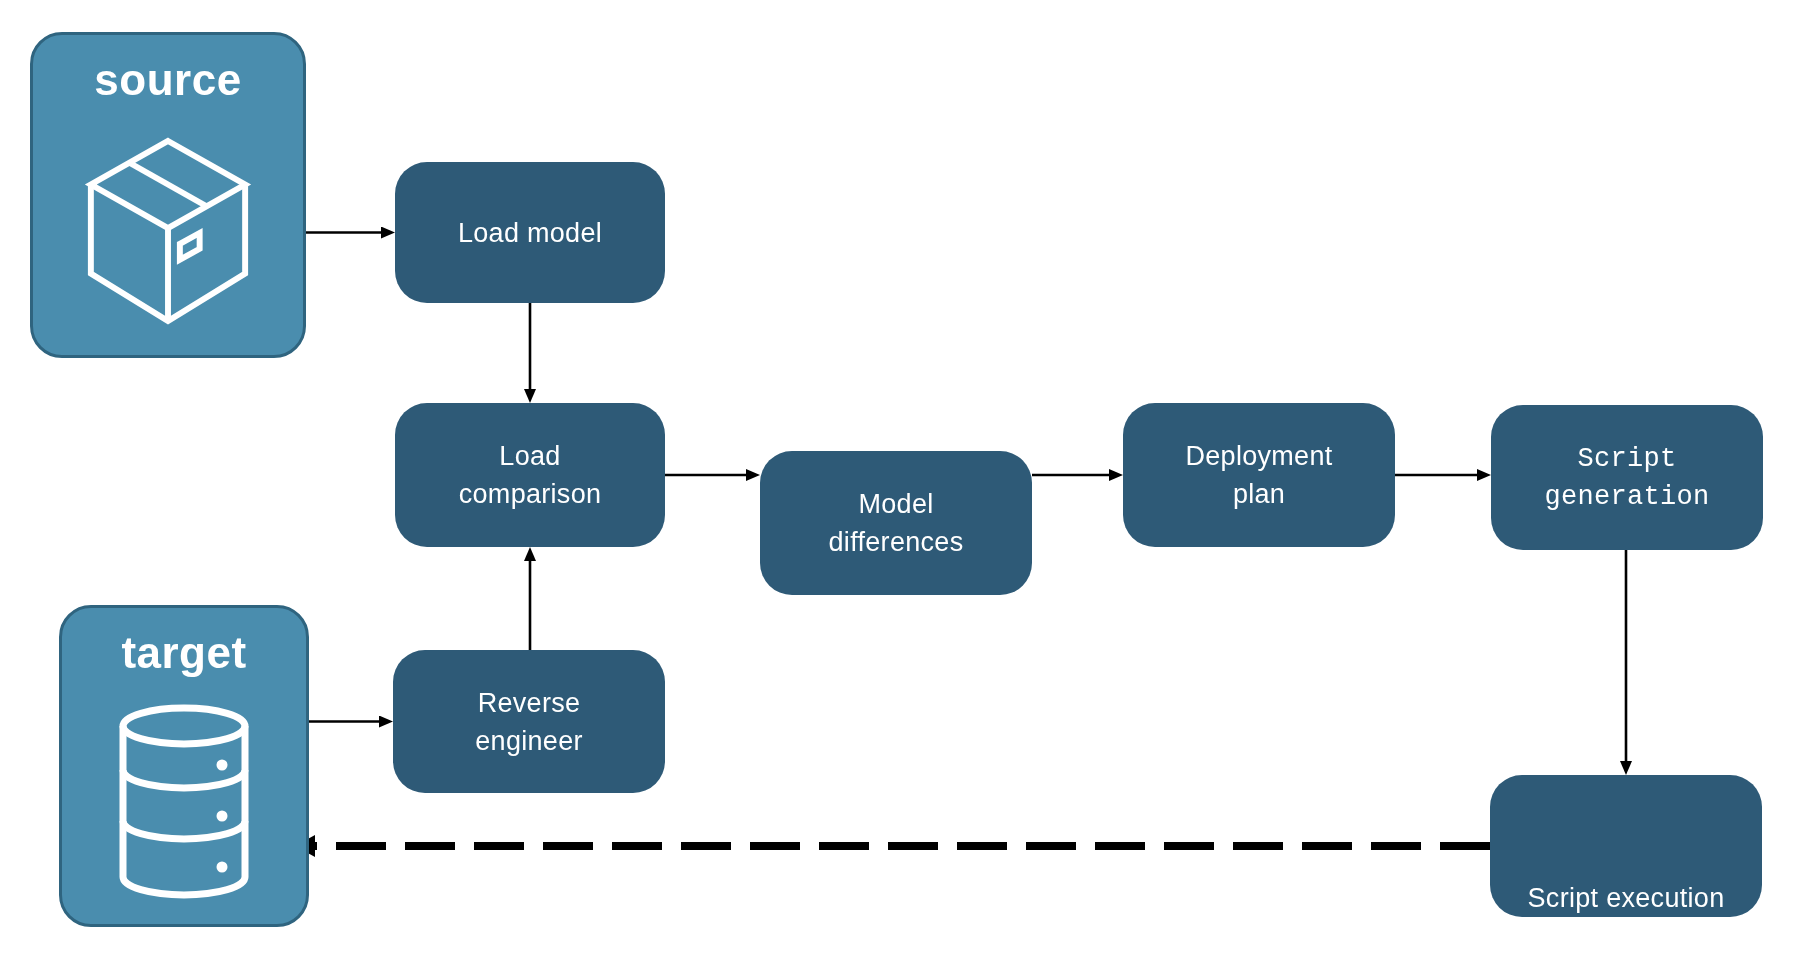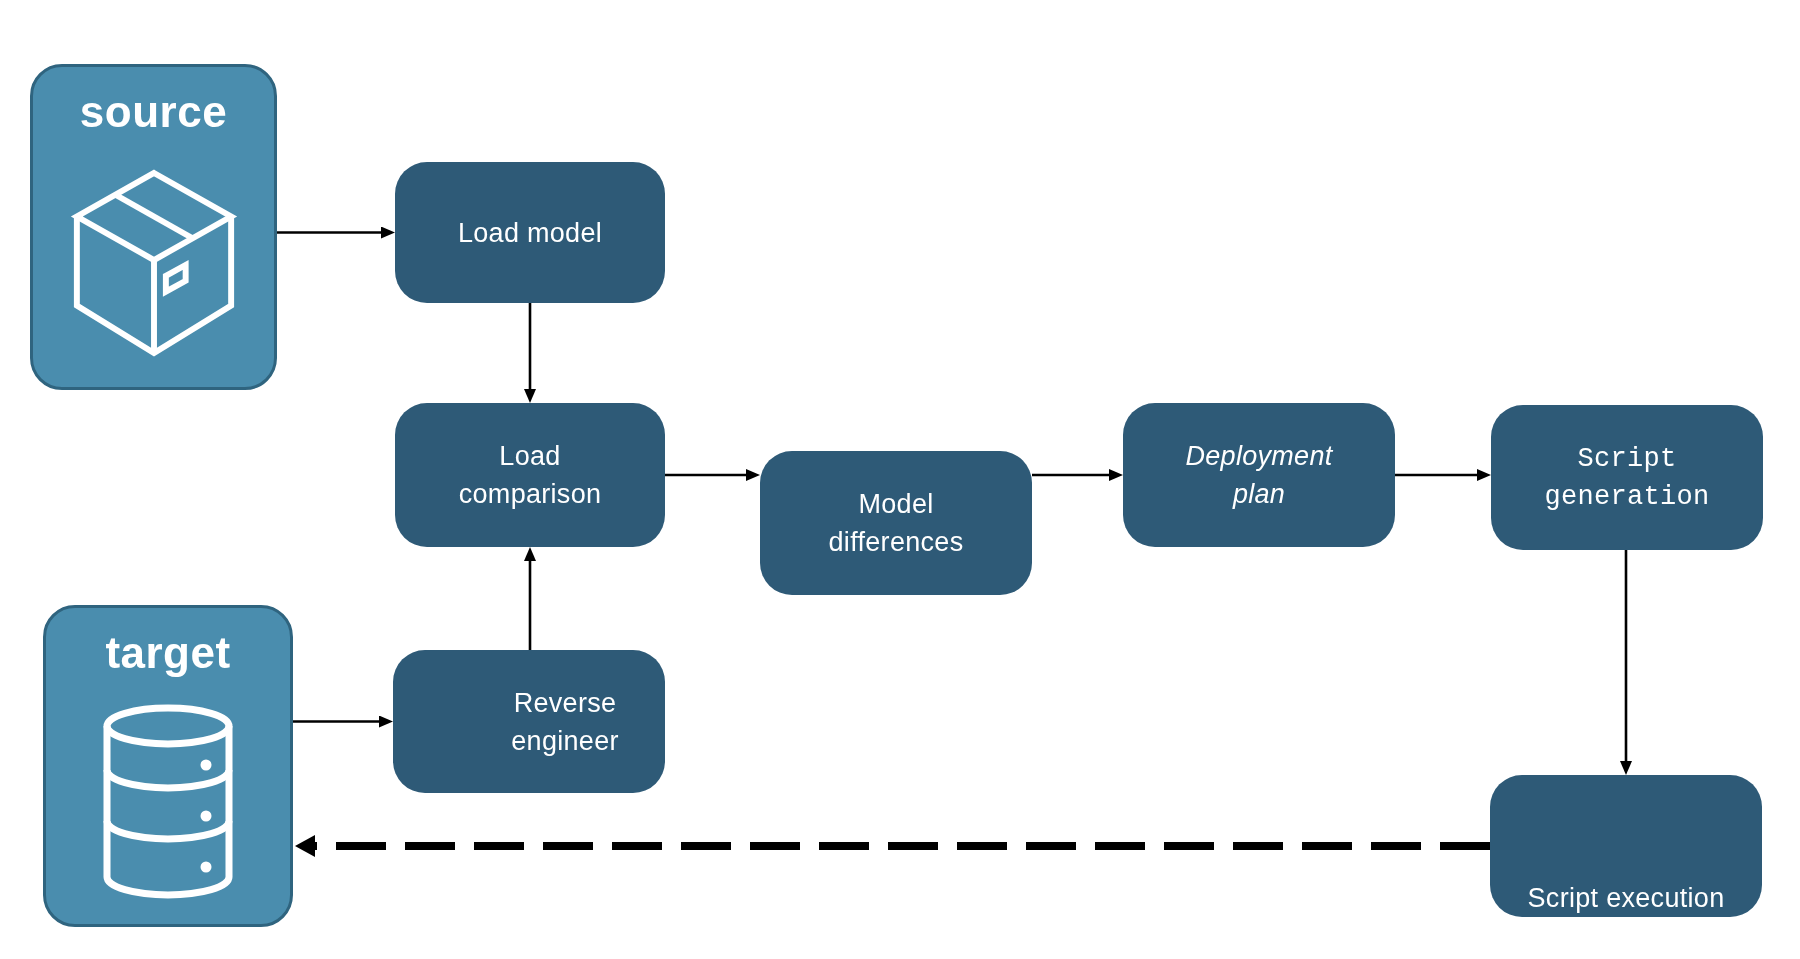--- a/index.html
+++ b/index.html
@@ -30,26 +30,26 @@
   .endpoint .title{
     font-weight:bold;font-size:44px;letter-spacing:.5px;margin-top:20px;
   }
   .endpoint .icon-wrap{
     position:absolute;left:0;right:0;display:flex;justify-content:center;
   }
   
   .n-load-model       {left:395px; top:162px; width:270px; height:141px;}
   .n-model-comparison {left:395px; top:403px; width:270px; height:144px;}
   .n-model-differences{left:760px; top:403px; width:272px; height:144px;margin-top:48px;}
-  .n-deployment-plan  {left:1123px;top:403px; width:272px; height:144px;font-style:italic;}
+  .n-deployment-plan  {left:1123px;top:403px; width:272px; height:144px;}
   .n-script-generation{left:1491px;top:405px; width:272px; height:145px;font-family:Liberation Mono, monospace;}
-  .n-reverse-engineer {left:393px; top:650px; width:272px; height:143px;justify-content:flex-end;}
+  .n-reverse-engineer {left:393px; top:650px; width:272px; height:143px;}
   .n-script-execution {left:1490px;top:775px; width:272px; height:142px;align-items:flex-end;}
-  .n-source{left:30px; top:32px;  width:247px; height:326px;margin-top:32px;}
-  .n-target{left:43px; top:605px; width:250px; height:322px;}
+  .n-source{left:30px; top:32px;  width:276px; height:326px;}
+  .n-target{left:59px; top:605px; width:250px; height:322px;}
   .n-source .icon-wrap{top:90px;}
   .n-target .icon-wrap{top:96px;}
 </style>
 </head>
 <body>
 
 <div class="canvas">
 
   <svg class="edges" viewBox="0 0 1800 959">
     <defs>

